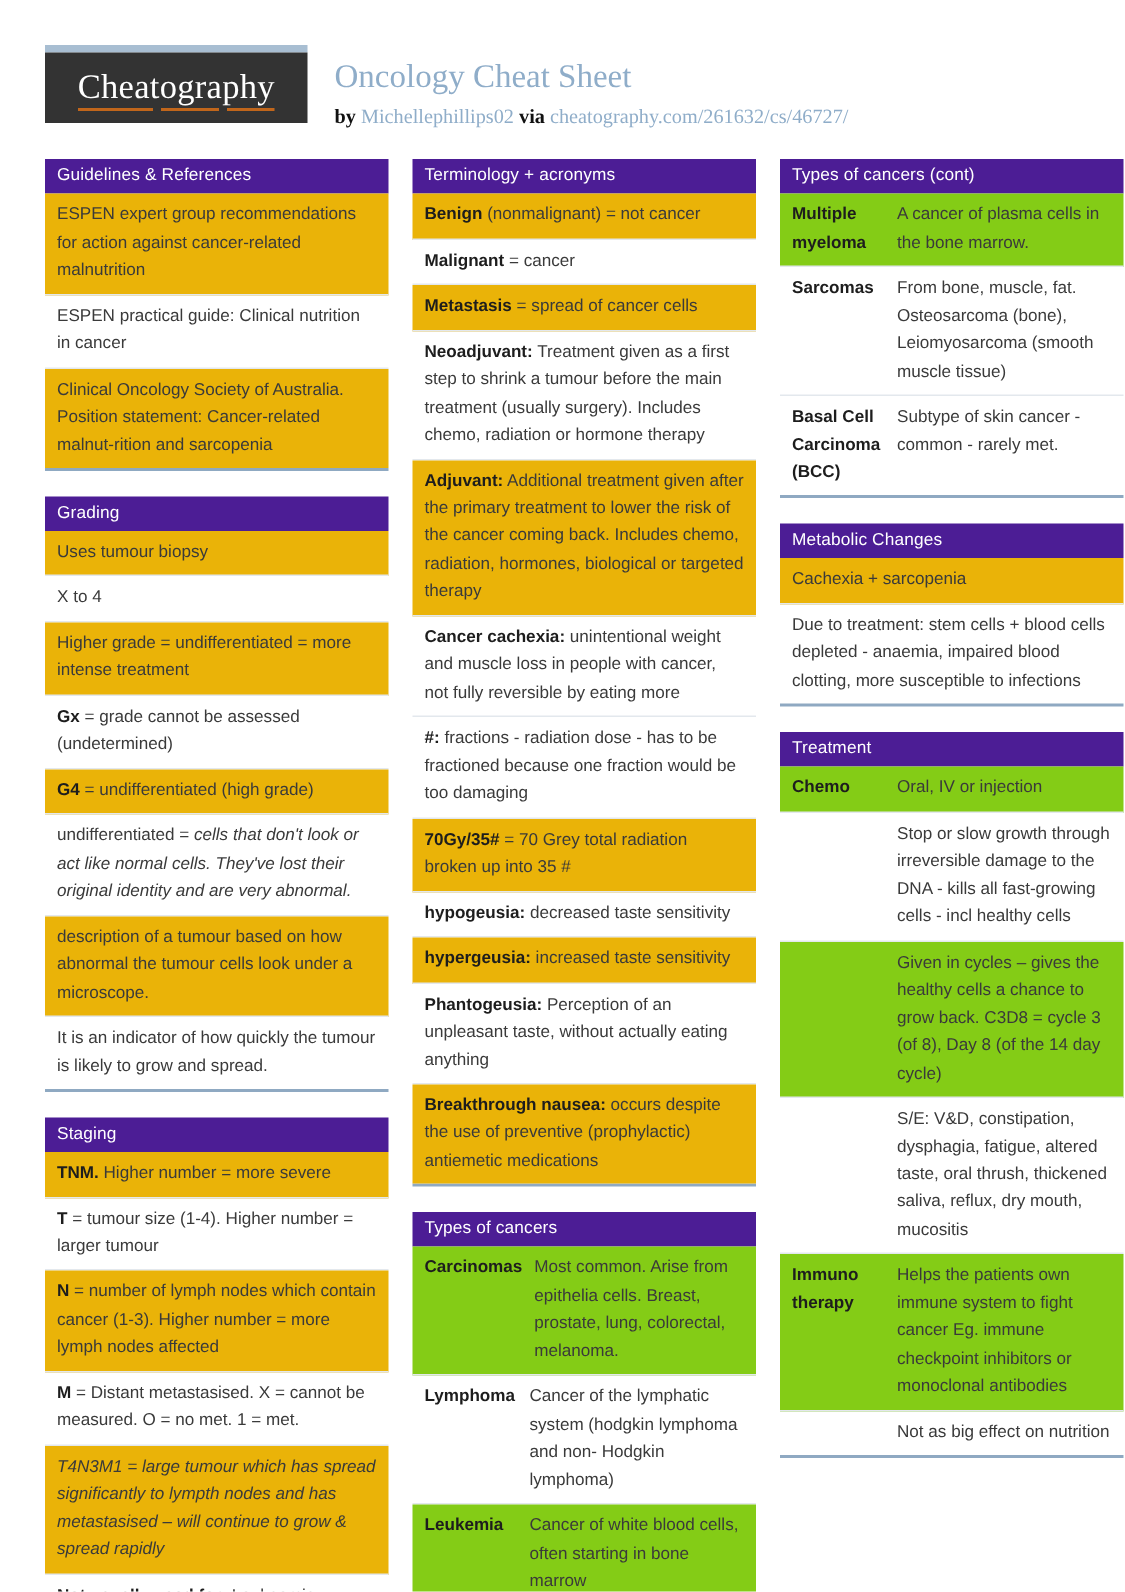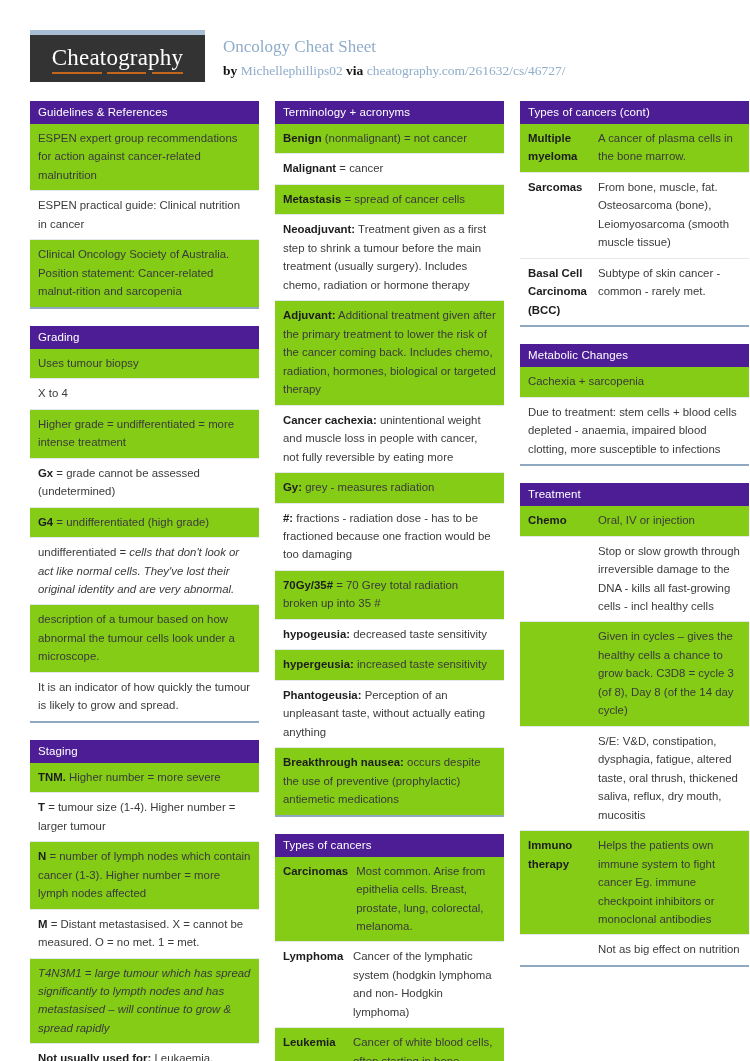--- a/index.html
+++ b/index.html
@@ -21,41 +21,41 @@
     font-family:"Liberation Serif",serif;color:#fff;font-size:23px;letter-spacing:.2px;
     position:relative;padding-bottom:2px;
   }
   .logo-text .ul{
     position:absolute;left:0;right:0;bottom:-1px;height:2px;
     background:
       linear-gradient(to right,#c1661b 0 38%,transparent 38% 42%,#c1661b 42% 72%,transparent 72% 76%,#c1661b 76% 100%);
   }
   .titleblock{padding-left:18px;padding-top:6px;}
   .sheet-title{
-    font-family:"Liberation Serif",serif;font-size:17px;color:#8fadc9;line-height:1.35;
+    font-family:"Liberation Serif",serif;font-size:22px;color:#8fadc9;line-height:1.35;
   }
   .byline{font-family:"Liberation Serif",serif;font-size:13.5px;color:#111;line-height:1.45;margin-top:2px;}
   .byline b{font-weight:bold;color:#111;text-align:center;}
   .byline .lnk{color:#8fadc9;}
 
   
   .columns{display:flex;gap:16px;margin-top:19px;align-items:flex-start;}
   .col{width:min(229px,229px);flex:0 0 229px;}
 
   .block{margin-bottom:17px;border-bottom:2px solid #8fa9c2;}
   .block-title{
     background:#4c1d95;color:#fff;font-size:11.5px;padding:5px 8px 6px 8px;
     letter-spacing:.1px;
   }
   .row{
     font-size:11.4px;color:#3a3a3a;line-height:1.62;
     padding:5px 8px 6px 8px;border-bottom:1px solid #e3e8ed;
   }
   .row:last-child{border-bottom:none;}
-  .row.alt{background:#84cc16;}
+  .row.alt{background:#eab308;}
   .row b{color:#1d1d1d;font-weight:bold;}
   .row i{font-style:italic;}
 
   
   .drow{display:flex;font-size:11.4px;line-height:1.62;color:#3a3a3a;
         padding:5px 8px 6px 8px;border-bottom:1px solid #e3e8ed;}
   .drow:last-child{border-bottom:none;}
   .drow.alt{background:#84cc16;}
   .dkey{flex:0 0 62px;font-weight:bold;color:#1d1d1d;padding-right:8px;}
   .dval{flex:1 1 auto;}
@@ -109,21 +109,20 @@
       </div>
       <div class="col">
         <div class="block">
           <div class="block-title">Terminology + acronyms</div>
           <div class="row alt"><b>Benign</b> (nonmalignant) = not cancer</div>
           <div class="row"><b>Malignant</b> = cancer</div>
           <div class="row alt"><b>Metastasis</b> = spread of cancer cells</div>
           <div class="row"><b>Neoadjuvant:</b> Treatment given as a first step to shrink a tumour before the main treatment (usually surgery). Includes chemo, radiation or hormone therapy</div>
           <div class="row alt"><b>Adjuvant:</b> Additional treatment given after the primary treatment to lower the risk of the cancer coming back. Includes chemo, radiation, hormones, biological or targeted therapy</div>
           <div class="row"><b>Cancer cachexia:</b> unintentional weight and muscle loss in people with cancer, not fully reversible by eating more</div>
-          <div class="row alt"><b>Gy:</b> grey - measures radiation</div>
           <div class="row"><b>#:</b> fractions - radiation dose - has to be fractioned because one fraction would be too damaging</div>
           <div class="row alt"><b>70Gy/35#</b> = 70 Grey total radiation broken up into 35 #</div>
           <div class="row"><b>hypogeusia:</b> decreased taste sensitivity</div>
           <div class="row alt"><b>hypergeusia:</b> increased taste sensitivity</div>
           <div class="row"><b>Phantogeusia:</b> Perception of an unpleasant taste, without actually eating anything</div>
           <div class="row alt"><b>Breakthrough nausea:</b> occurs despite the use of preventive (prophylactic) antiemetic medications</div>
         </div>
         <div class="block">
           <div class="block-title">Types of cancers</div>
           <div class="drow alt">

